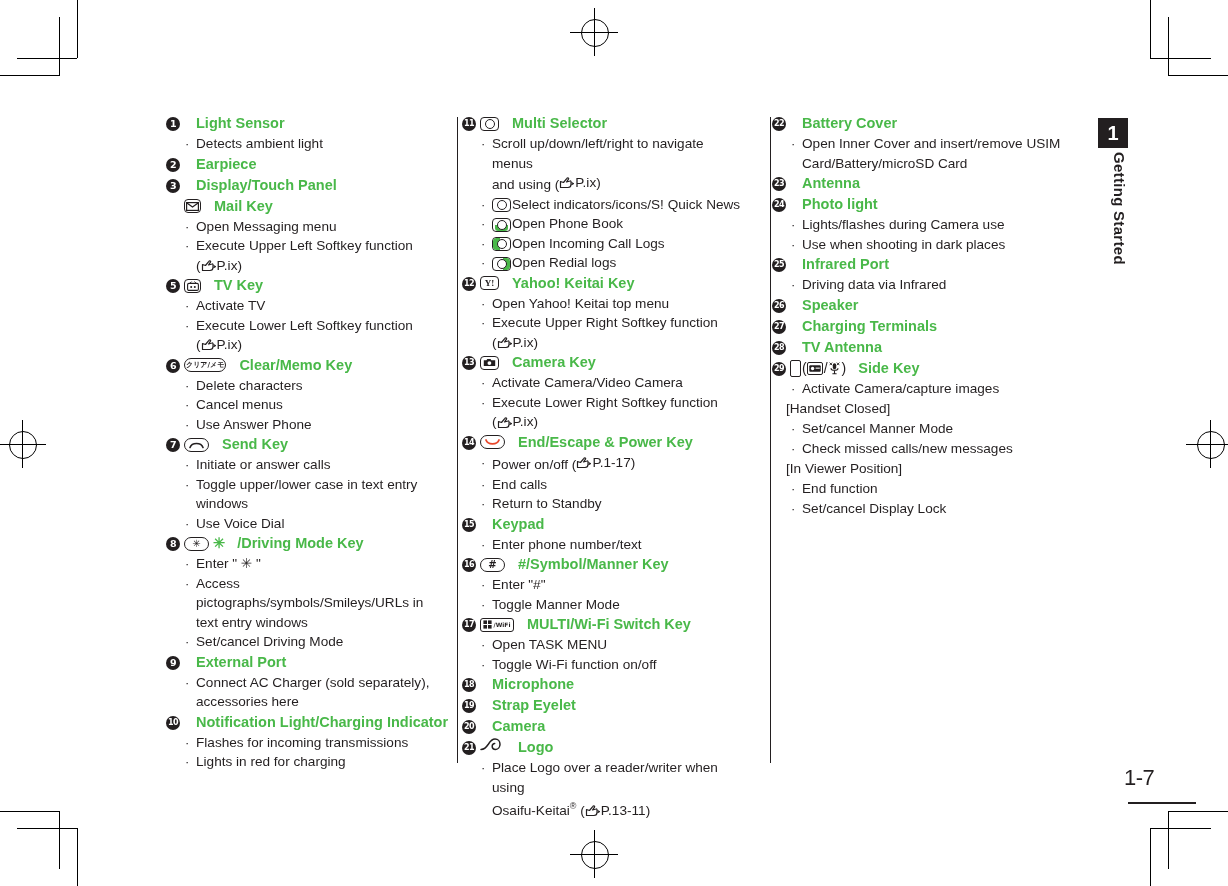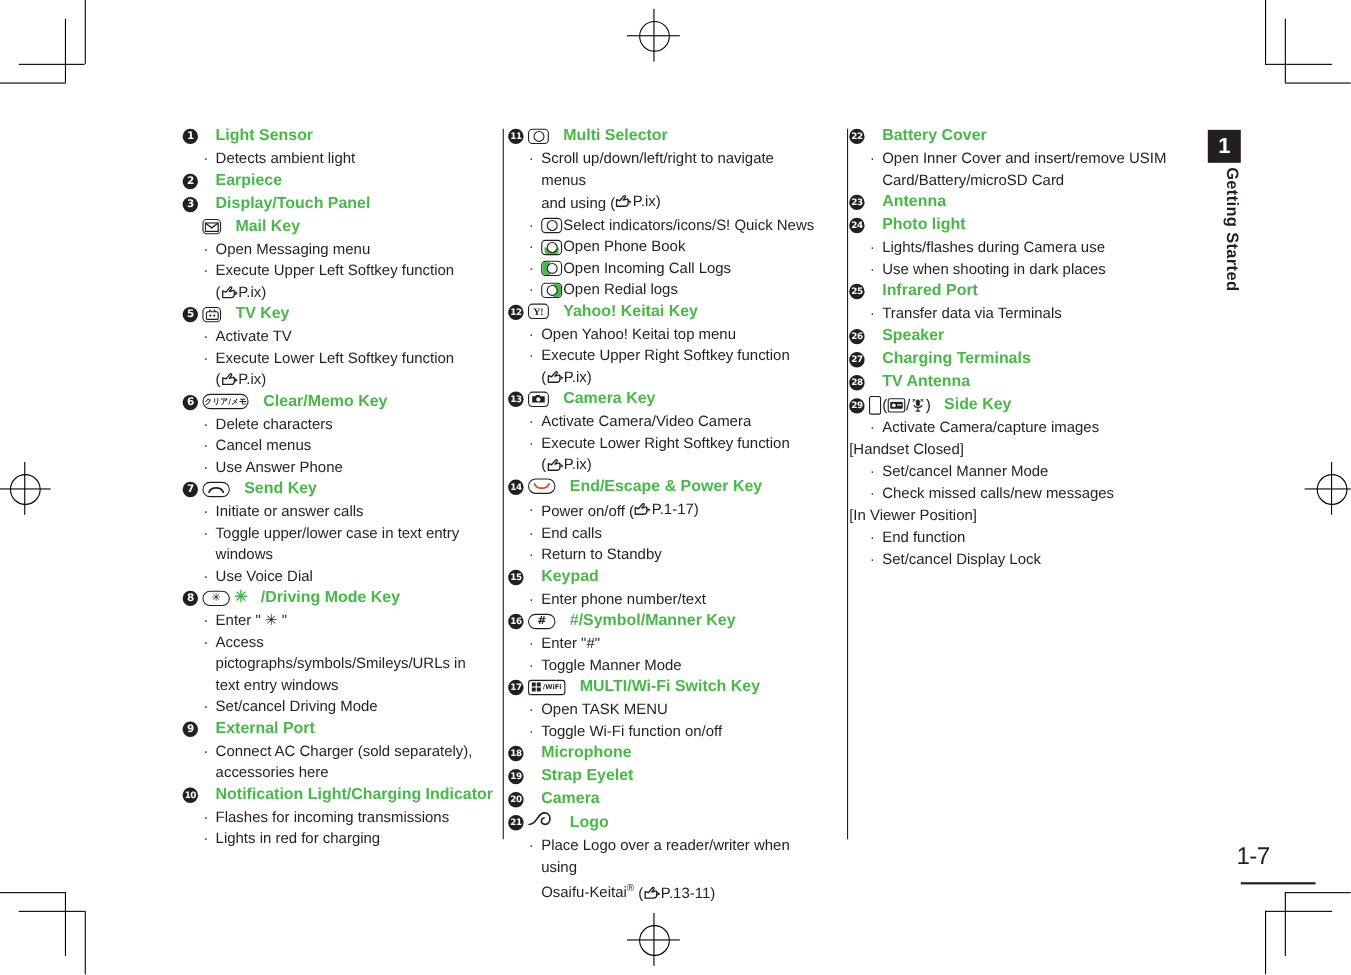--- a/index.html
+++ b/index.html
@@ -40,21 +40,21 @@
     color:#49b849;font-weight:bold;font-size:14.5px;line-height:21px;
     display:flex;align-items:center;flex-wrap:wrap;
   }
   .title .t{white-space:nowrap;margin-left:12px;}
   .sub{
     margin-left:19px;display:flex;align-items:flex-start;
     font-size:13.6px;line-height:19.5px;color:#231f20;
   }
   .sub .dot{flex:0 0 auto;width:11px;text-align:left;color:#231f20;font-size:13px;line-height:19.5px;}
   .sub .txt{flex:1 1 auto;}
-  .subhead{font-size:13.6px;line-height:21px;color:#231f20;}
+  .subhead{margin-left:14px;font-size:13.6px;line-height:21px;color:#231f20;}
 
   
   .keyicon{
     display:inline-flex;align-items:center;justify-content:center;
     border:1.3px solid #231f20;border-radius:4px;background:#fff;
     height:14px;min-width:17px;margin-right:1px;vertical-align:middle;
     box-sizing:border-box;padding:0 1px;
   }
   .keyicon.round{border-radius:7px;}
   .keyicon svg{display:block;}
@@ -625,21 +625,21 @@
         </div>
 
       <div class="item">
         <span class="num wide">25</span>
         <span class="title">
             <span class="t">Infrared Port</span>
           </span>
       </div>
       <div class="sub">
           <span class="dot">·</span>
-          <span class="txt">Transfer data via Terminals</span>
+          <span class="txt">Driving data via Infrared</span>
         </div>
 
       <div class="item">
         <span class="num wide">26</span>
         <span class="title">
             <span class="t">Speaker</span>
           </span>
       </div>
       <div class="item">
         <span class="num wide">27</span>

